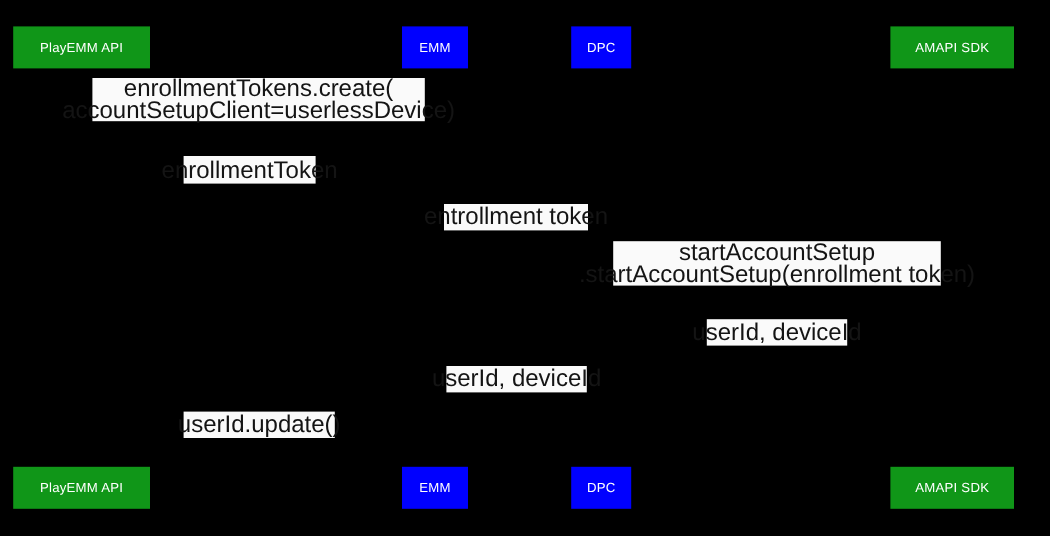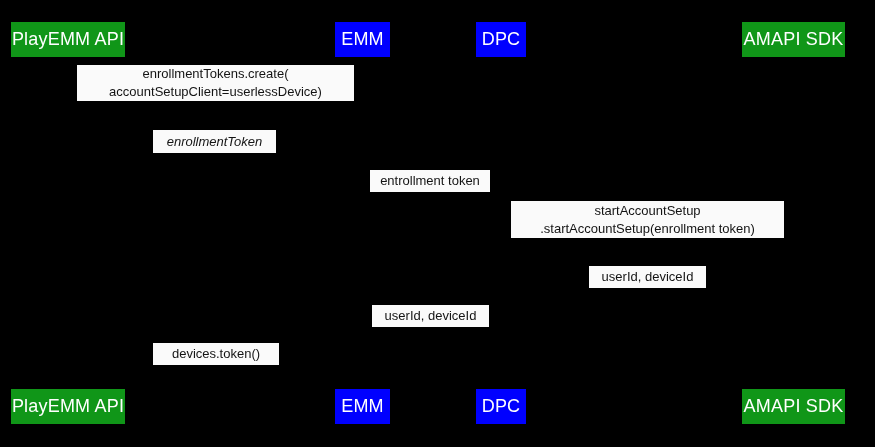--- a/index.html
+++ b/index.html
@@ -12,29 +12,29 @@
     overflow: hidden;
     font-family: "Liberation Sans", sans-serif;
   }
   .actor {
     position: absolute;
     height: 35px;
     display: flex;
     align-items: center;
     justify-content: center;
     color: #fff;
-    font-size: 18px;
+    font-size: 11px;
     letter-spacing: 0.2px;
     white-space: nowrap;
   }
   .msg {
     position: absolute;
     background: #fafafa;
     color: #141414;
-    font-size: 13px;
+    font-size: 20px;
     text-align: center;
     display: flex;
     flex-direction: column;
     align-items: center;
     justify-content: center;
     white-space: nowrap;
   }
   .msg .line { display: block; line-height: 18px; }
 </style>
 </head>
@@ -53,21 +53,21 @@
   </div>
   <div class="actor" style="left: 742px; top: 22px; width: 103px; background-color: rgb(16, 150, 24);">
     <span>AMAPI SDK</span>
   </div>
 
   <div class="msg" style="left:77px; top:65px; width:277px; height:36px;">
     <span class="line">enrollmentTokens.create(</span>
     <span class="line">accountSetupClient=userlessDevice)</span>
   </div>
 
-  <div class="msg" style="left:153px; top:130px; width:123px; height:23px;font-style:italic;">
+  <div class="msg" style="left:153px; top:130px; width:110px; height:23px;">
     <span class="line">enrollmentToken</span>
   </div>
 
   <div class="msg" style="left:370px; top:170px; width:120px; height:22px;">
     <span class="line">entrollment token</span>
   </div>
 
   <div class="msg" style="left:511px; top:201px; width:273px; height:37px;">
     <span class="line">startAccountSetup</span>
     <span class="line">.startAccountSetup(enrollment token)</span>
@@ -75,21 +75,21 @@
 
   <div class="msg" style="left:589px; top:266px; width:117px; height:22px;">
     <span class="line">userId, deviceId</span>
   </div>
 
   <div class="msg" style="left:372px; top:305px; width:117px; height:22px;">
     <span class="line">userId, deviceId</span>
   </div>
 
   <div class="msg" style="left:153px; top:343px; width:126px; height:22px;">
-    <span class="line">devices.token()</span>
+    <span class="line">userId.update()</span>
   </div>
 
   <div class="actor" style="left: 11px; top: 389px; width: 114px; background-color: rgb(16, 150, 24);">
     <span>PlayEMM API</span>
   </div>
   <div class="actor" style="left: 335px; top: 389px; width: 55px; background-color: rgb(0, 0, 255);">
     <span>EMM</span>
   </div>
   <div class="actor" style="left: 476px; top: 389px; width: 50px; background-color: rgb(0, 0, 255);">
     <span>DPC</span>

